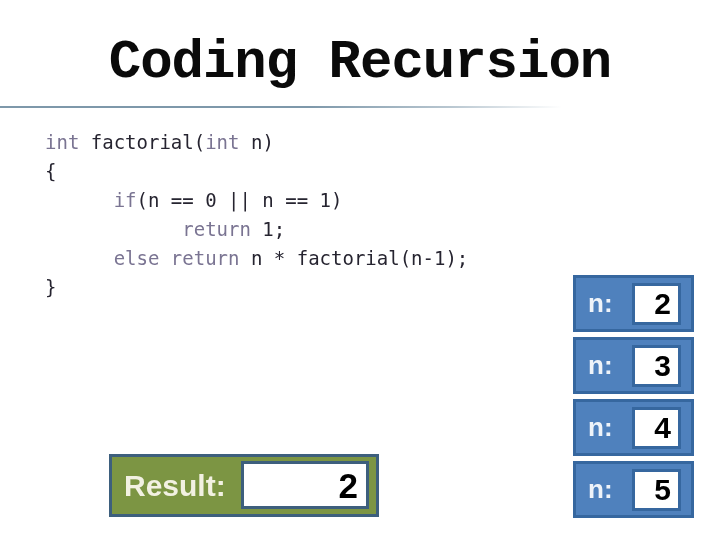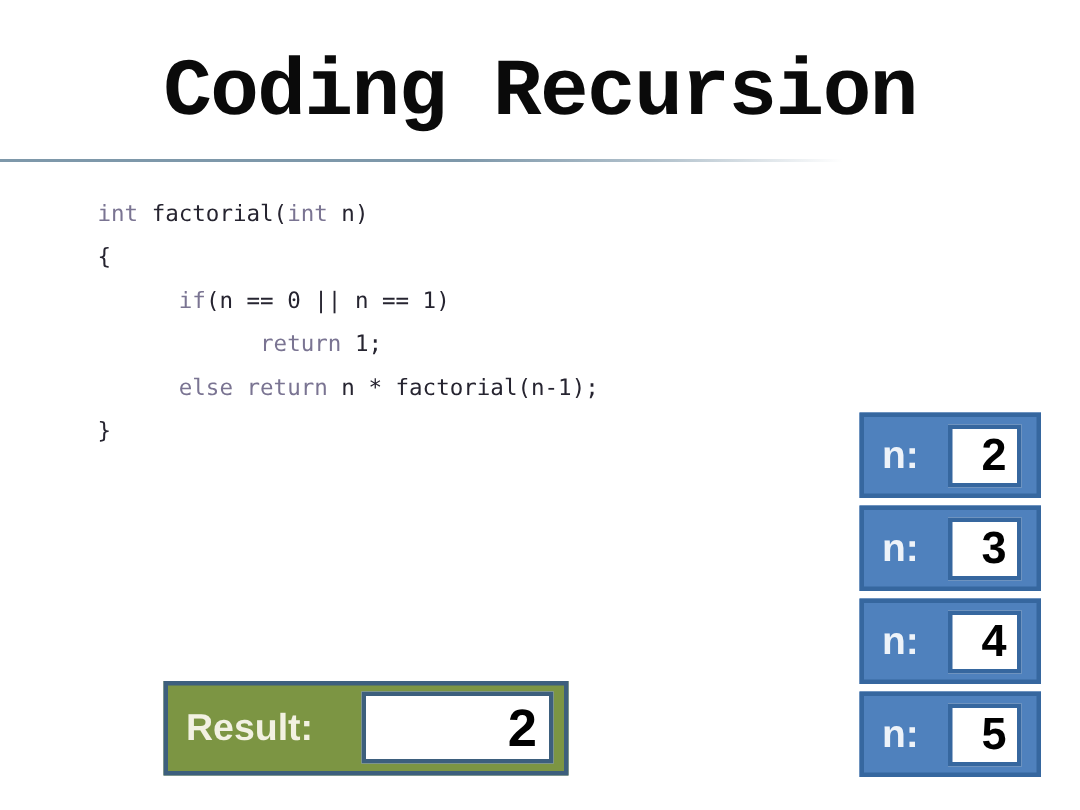--- a/index.html
+++ b/index.html
@@ -37,24 +37,23 @@
     background: linear-gradient(to right,
       #7e98aa 0%, #7e98aa 55%, rgba(126,152,170,0.55) 80%, rgba(126,152,170,0) 100%);
   }
 
   
   .code {
     position: absolute;
     left: 45px;
     top: 128px;
     font-family: "DejaVu Sans Mono", monospace;
-    font-size: 15px;
+    font-size: 19px;
     line-height: 29px;
     white-space: pre;
-    margin-left: 20px;
   }
   .code .kw { color: #7a7492; }
   .code .pl { color: #262430; }
 
   
   .stack {
     position: absolute;
     left: 573px;
     top: 275px;
     width: 121px;
@@ -108,21 +107,21 @@
     height: 63px;
     background: #7c9543;
     border: 3px solid #3d5f7d;
   }
   .result-label {
     position: absolute;
     left: 12px;
     top: 50%;
     transform: translateY(-50%);
     font-weight: bold;
-    font-size: 25px;
+    font-size: 30px;
     color: #f2f1e2;
   }
   .result-value-box {
     position: absolute;
     right: 7px;
     top: 4px;
     box-sizing: border-box;
     width: 128px;
     height: 48px;
     background: #ffffff;

